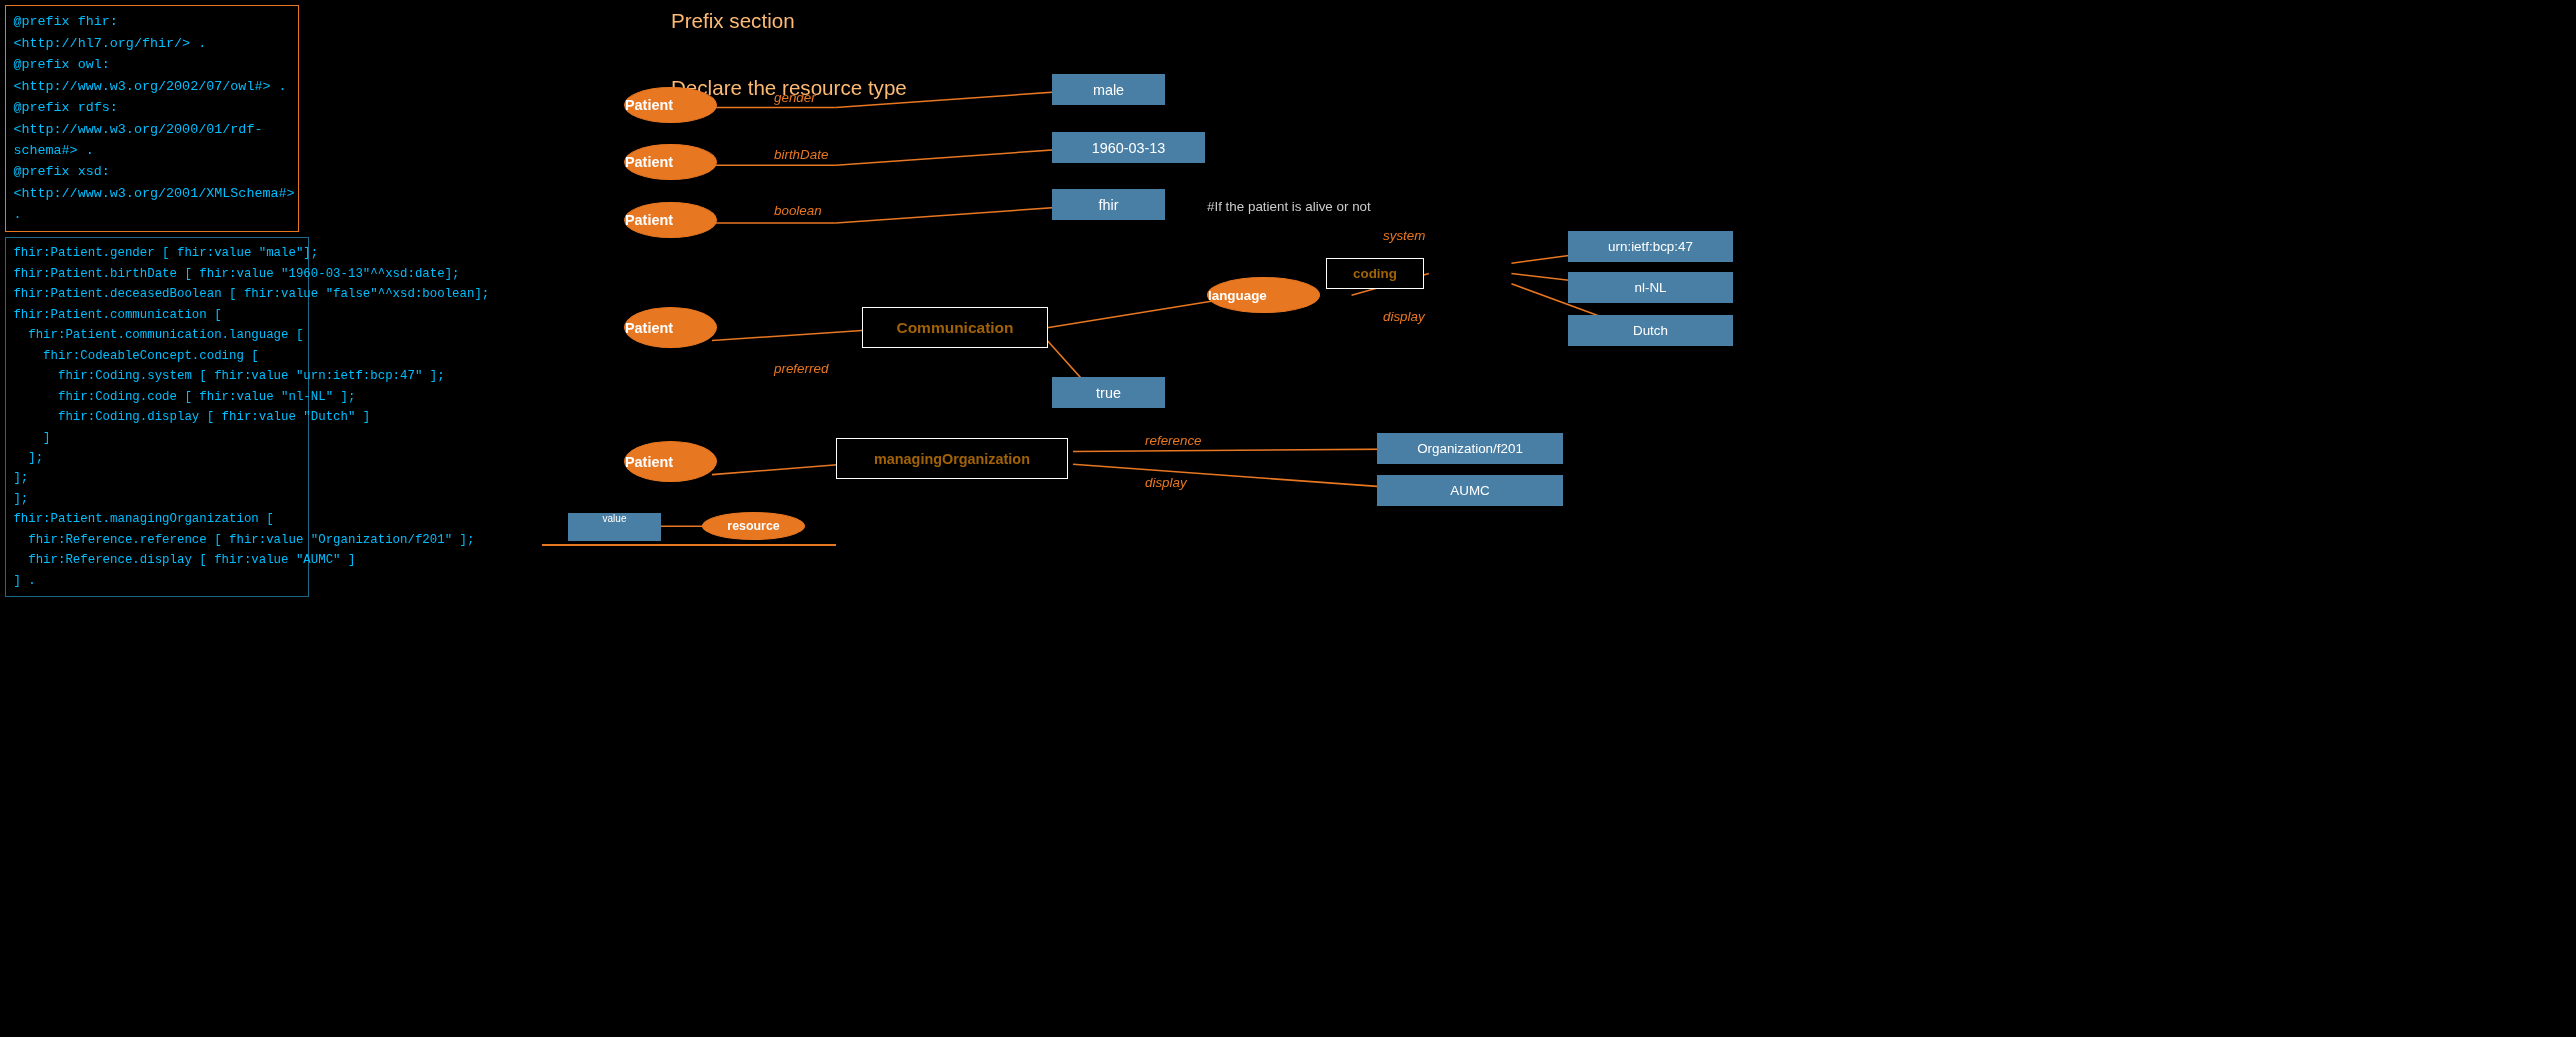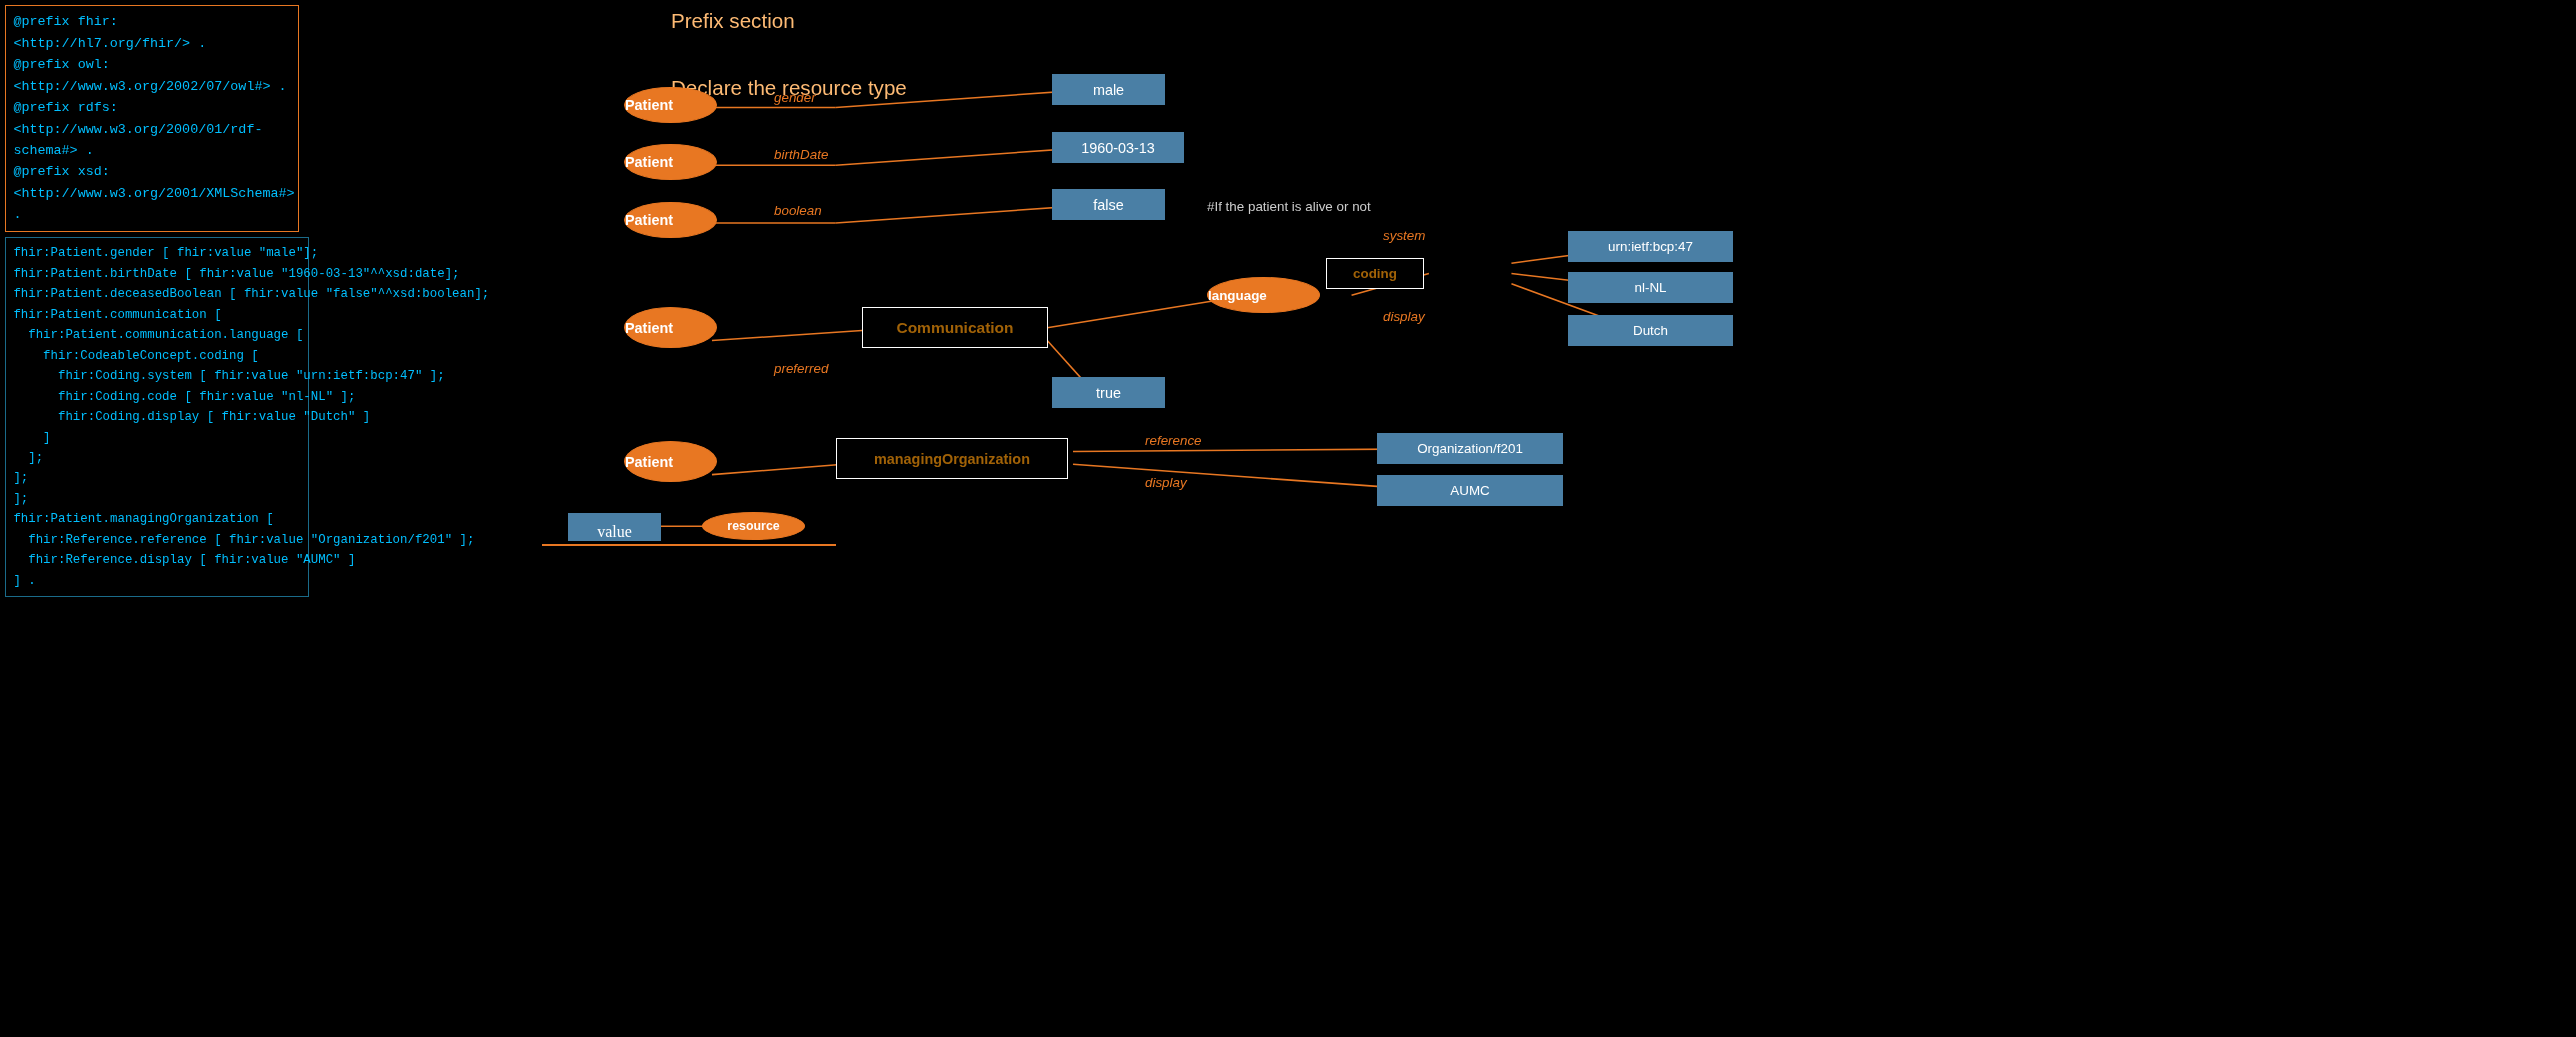--- a/index.html
+++ b/index.html
@@ -160,25 +160,25 @@
       color: #fff;
       font-family: Arial, sans-serif;
       font-weight: bold;
       font-size: 13.4px;
     }
 
     .legend-rect {
       position: absolute;
       background: #4a7fa5;
       display: flex;
-      align-items: flex-end;
+      align-items: flex-start;
       justify-content: center;
       color: #fff;
-      font-family: Liberation Serif, serif;
-      font-size: 16px;
+      font-family: Liberation Sans, sans-serif;
+      font-size: 10px;
     }
   </style>
 </head>
 <body>
 
 <div class="left-panel">
 
   <div class="prefix-box">
     <div class="code-line">@prefix fhir: &lt;http://hl7.org/fhir/&gt; .</div>
     <div class="code-line">@prefix owl: &lt;http://www.w3.org/2002/07/owl#&gt; .</div>
@@ -276,26 +276,26 @@
   </div>
 
   <div class="oval-node" style="left: 304px; top: 441px; width: 93px; height: 41px; font-size: 14.4px;">
     <span>Patient</span>
   </div>
 
   <div class="rect-node" style="left: 732px; top: 74px; width: 113px; height: 31px;">
     <span>male</span>
   </div>
 
-  <div class="rect-node" style="left: 732px; top: 132px; width: 132px; height: 31px;">
+  <div class="rect-node" style="left: 732px; top: 132px; width: 153px; height: 31px;">
     <span>1960-03-13</span>
   </div>
 
   <div class="rect-node" style="left: 732px; top: 189px; width: 113px; height: 31px;">
-    <span>false</span>
+    <span>fhir</span>
   </div>
 
   <div class="rect-node" style="left: 732px; top: 377px; width: 113px; height: 31px;">
     <span>true</span>
   </div>
 
   <div class="rect-node-white" style="left: 542px; top: 307px; width: 186px; height: 41px;">
     <span>Communication</span>
   </div>
 

